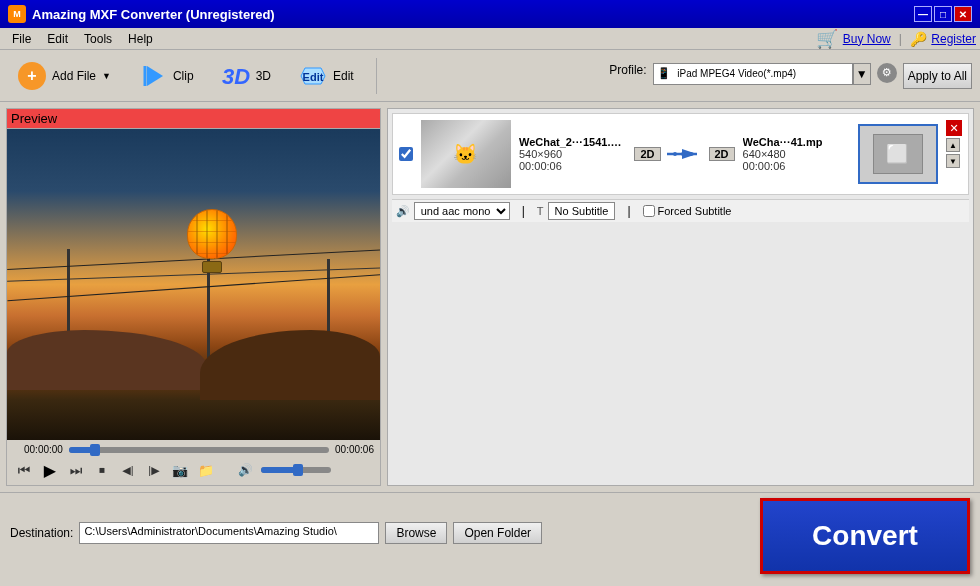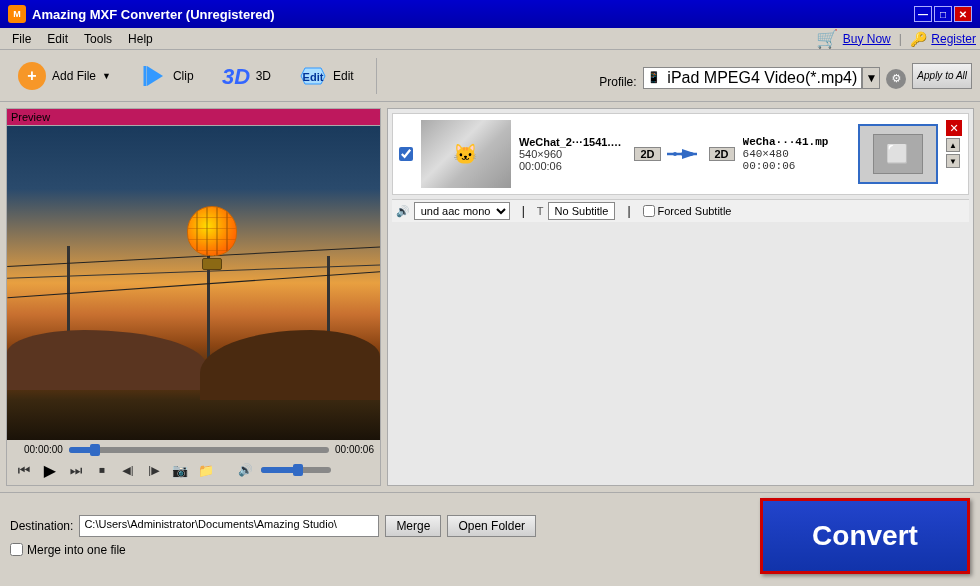--- a/index.html
+++ b/index.html
@@ -51,60 +51,59 @@
       display: flex; align-items: center; gap: 4px;
       padding: 4px 8px;
       background: transparent;
       border: none;
       cursor: pointer;
       font-size: 12px;
       color: #000;
     }
 
     .toolbar-separator { width: 1px; height: 36px; background: #aaa; margin: 0 4px; }
-    .toolbar-right { margin-left: auto; display: flex; align-items: flex-end; gap: 6px; }
+    .toolbar-right { margin-left: auto; display: flex; align-items: flex-start; gap: 6px; }
     .profile-label { font-size: 12px; color: #000; }
     .profile-select {
       display: flex; align-items: center; gap: 2px;
       border: 1px solid #888; background: white; padding: 2px 4px;
       height: 22px; min-width: 200px; cursor: pointer;
     }
     .profile-dropdown-btn { background: #d4d0c8; border: 1px solid #888; height: 22px; width: 18px; cursor: pointer; display: flex; align-items: center; justify-content: center; }
     .gear-icon { width: 20px; height: 20px; background: #888; border-radius: 10px; display: flex; align-items: center; justify-content: center; color: white; font-size: 11px; cursor: pointer; }
     .apply-all-btn {
       background: linear-gradient(to bottom, #f0f0f0, #d0d0d0);
       border: 1px solid #888;
       padding: 3px 4px;
       cursor: pointer;
-      font-size: 10px;
+      font-size: 12px;
       height: 26px;
-      font-style: italic;
     }
 
     
     .main-content {
       display: flex;
       height: 390px;
       background: #d4d0c8;
     }
 
     
     .preview-panel {
       width: 375px;
       min-width: 375px;
       border: 1px solid #aaa;
       background: #000;
       display: flex;
       flex-direction: column;
       margin: 6px;
     }
     .preview-label {
-      background: #be185d;
+      background: #ef4444;
       color: #000;
-      font-size: 11px;
+      font-size: 13px;
       padding: 2px 4px;
       border-bottom: 1px solid #aaa;
     }
     .preview-video {
       flex: 1;
       background: linear-gradient(to bottom, #1a3a5c 0%, #2a4a6c 20%, #e8a040 50%, #c87030 60%, #8b4513 70%, #3a2810 80%, #1a1208 100%);
       position: relative;
       overflow: hidden;
     }
     
@@ -191,21 +190,21 @@
     .file-info { flex: 1; min-width: 0; }
     .file-name { font-size: 11px; color: #000; font-weight: bold; white-space: nowrap; overflow: hidden; text-overflow: ellipsis; }
     .file-res { font-size: 11px; color: #333; }
     .file-dur { font-size: 11px; color: #333; }
     .convert-arrow {
       display: flex; align-items: center; gap: 4px; flex-shrink: 0;
     }
     .badge-2d {
       background: #d4d0c8; border: 1px solid #888; padding: 0 5px; font-size: 11px; font-weight: bold;
     }
-    .output-info { min-width: 100px; font-family: Liberation Mono, monospace; }
+    .output-info { min-width: 100px; }
     .output-thumb-area {
       width: 80px; height: 60px; border: 2px solid #316ac5; background: #ccc;
       display: flex; align-items: center; justify-content: center;
       flex-shrink: 0;
     }
     .close-btn-file {
       width: 16px; height: 16px; background: #cc0000; border: none; color: white;
       font-size: 11px; cursor: pointer; display: flex; align-items: center; justify-content: center;
       flex-shrink: 0; align-self: flex-start;
     }
@@ -345,21 +344,21 @@
     <span>Edit</span>
   </button>
 
   <div class="toolbar-separator"></div>
 
   <div class="toolbar-right">
     <span class="profile-label">Profile:</span>
     <div style="display:flex; align-items:center;">
       <div class="profile-select">
         <span style="font-size:11px; margin-right:4px;">📱</span>
-        <span style="font-size:16px;">iPad MPEG4 Video(*.mp4)</span>
+        <span style="font-size:10px;">iPad MPEG4 Video(*.mp4)</span>
       </div>
       <div class="profile-dropdown-btn">▼</div>
     </div>
     <div class="gear-icon">⚙</div>
     <button class="apply-all-btn">Apply to All</button>
   </div>
 </div>
 
 <div class="main-content">
 
@@ -482,23 +481,19 @@
       </div>
     </div>
   </div>
 </div>
 
 <div class="bottom-bar">
   <div class="bottom-left">
     <div class="dest-row">
       <span class="dest-label">Destination:</span>
       <div class="dest-path">C:\Users\Administrator\Documents\Amazing Studio\</div>
-      <button class="browse-btn">Merge</button>
+      <button class="browse-btn">Browse</button>
       <button class="open-folder-btn">Open Folder</button>
-    </div>
-    <div class="merge-row">
-      <input type="checkbox" class="merge-checkbox" style="">
-      <span class="merge-label">Merge into one file</span>
     </div>
   </div>
 
   <button class="convert-btn">Convert</button>
 </div>
 
 </body></html>

